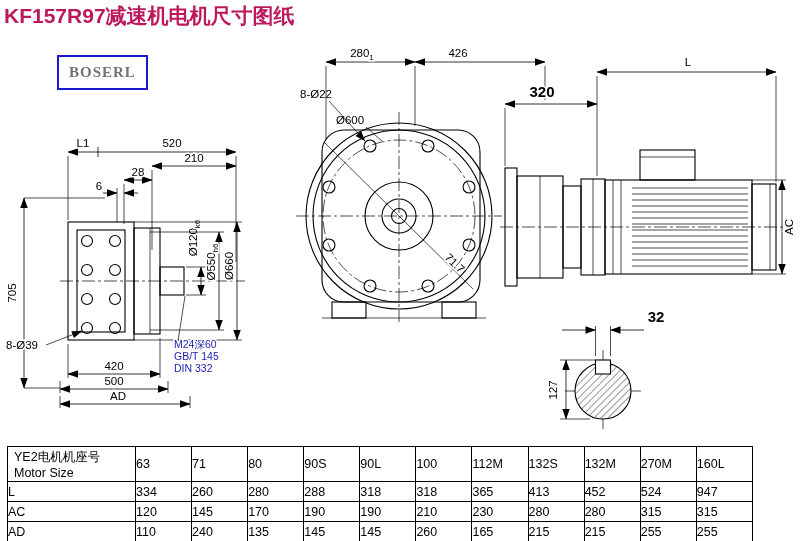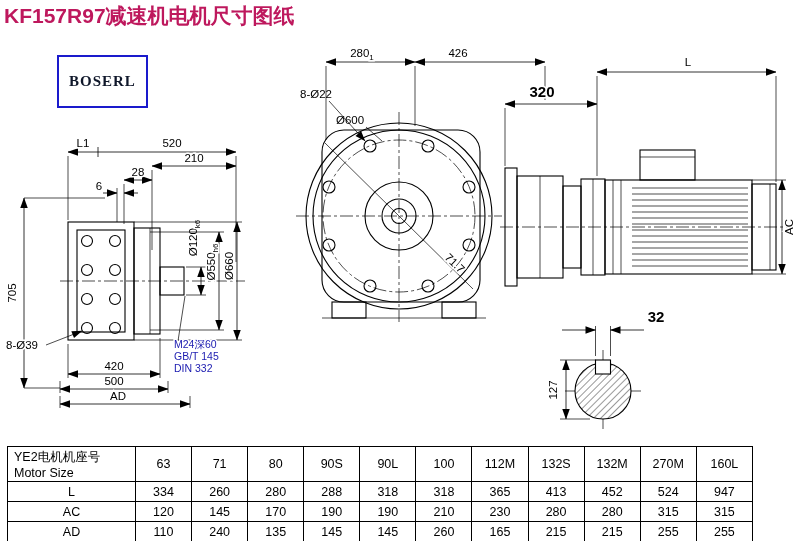--- a/index.html
+++ b/index.html
@@ -1,34 +1,34 @@
 <!DOCTYPE html>
 <html><head>
 <meta charset="utf-8">
 <style>
   html,body{margin:0;padding:0;}
   body{width:800px;height:541px;background:#ffffff;position:relative;overflow:hidden;
        font-family:"Liberation Sans", sans-serif;}
   .page-title{position:absolute;left:4px;top:2px;font-size:21px;font-weight:bold;color:#be185d;z-index:5;}
-  .brand-logo{position:absolute;left:57px;top:55px;border:2px solid #1a1acc;padding:16px 10px;
-      font-family:"Liberation Serif", serif;font-size:15px;font-weight:bold;color:#0f172a;
+  .brand-logo{position:absolute;left:57px;top:55px;border:2px solid #1a1acc;padding:7px 10px;
+      font-family:"Liberation Serif", serif;font-size:15px;font-weight:bold;color:#737373;
       letter-spacing:1px;background:#fff;z-index:5;}
   svg{position:absolute;left:0;top:0;}
   .ln{fill:none;stroke:#000;stroke-width:1.1;}
   .fw{fill:#fff;stroke:#000;stroke-width:1.1;}
   .dim{fill:none;stroke:#000;stroke-width:0.8;}
   .thin{fill:none;stroke:#000;stroke-width:0.7;}
   .cl{fill:none;stroke:#000;stroke-width:0.7;stroke-dasharray:13 3 3 3;}
   text{font-family:"Liberation Sans", sans-serif;font-size:11.5px;fill:#000;
        paint-order:stroke;stroke:#fff;stroke-width:3px;}
   text.blue{fill:#1b1bb0;font-size:10.5px;}
   text.big{font-size:15px;font-weight:bold;}
   .size-table{position:absolute;left:7px;top:446px;width:746px;border-collapse:collapse;
       table-layout:fixed;background:#fff;font-size:12.5px;color:#000;}
-  .size-table th,.size-table td{border:1px solid #000;text-align:center;padding:0;height:19px;font-weight:normal;}
+  .size-table th,.size-table td{border:1px solid #000;text-align:left;padding:0;height:19px;font-weight:normal;}
   .size-table tr.hdr th{height:34px;}
   .size-table th.first{text-align:left;padding-left:6px;font-size:12.5px;}
 </style>
 </head>
 <body>
 
 <div class="page-title">KF157R97减速机电机尺寸图纸</div>
 <div class="brand-logo">BOSERL</div>
 
 <svg width="800" height="446" viewBox="0 0 800 446">

